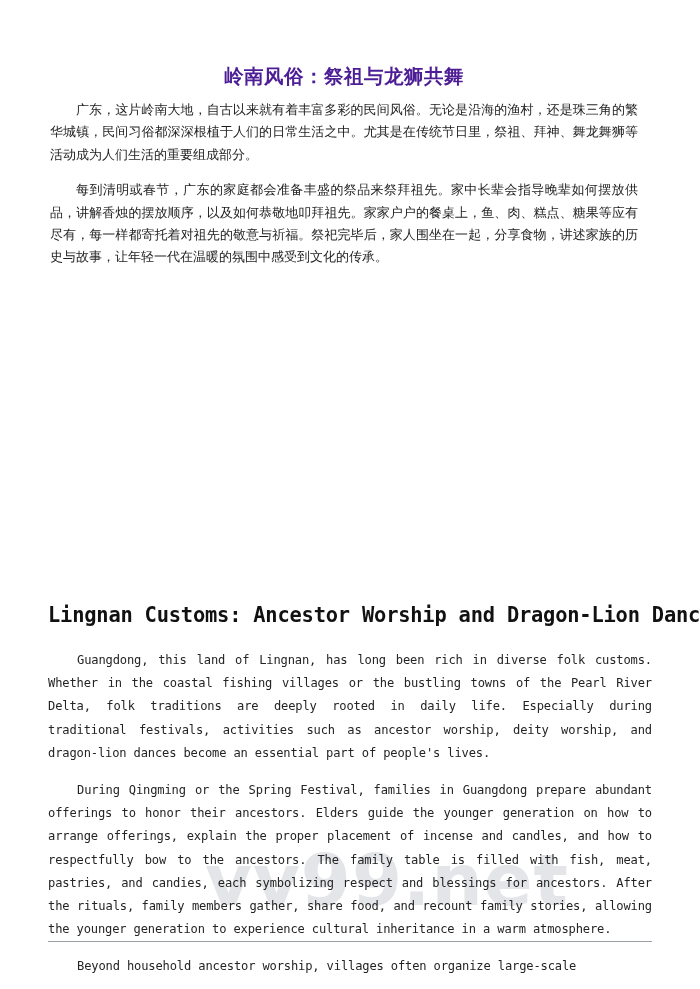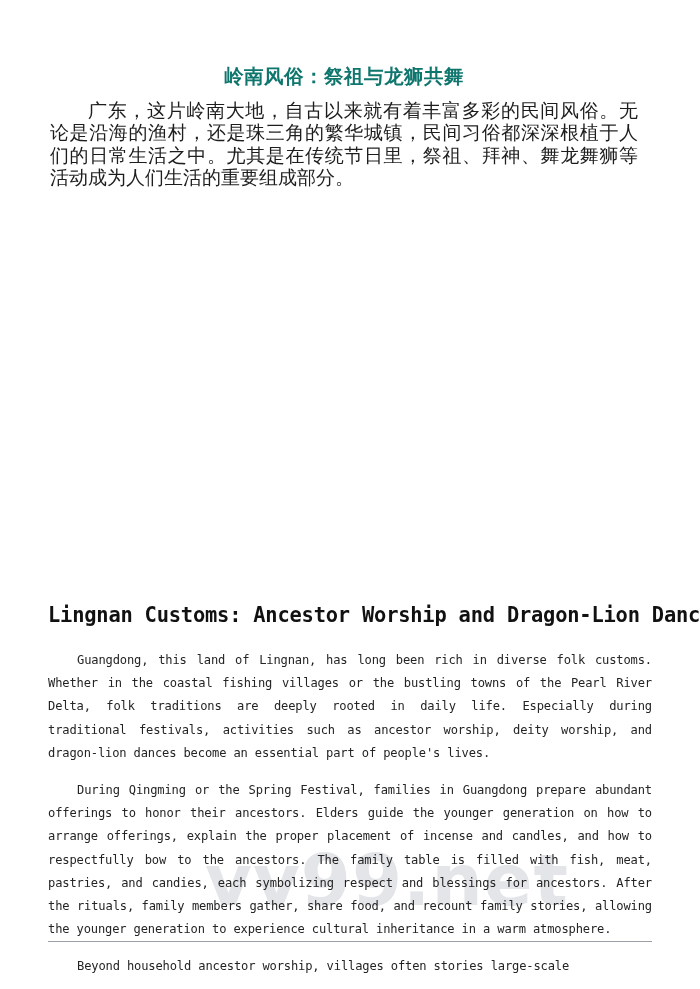--- a/index.html
+++ b/index.html
@@ -51,38 +51,38 @@
   .cn-title {
     position: absolute;
     left: 0;
     top: 51px;
     width: 688px;
     text-align: center;
     font-family: "DejaVu Sans", "Liberation Sans", sans-serif;
     font-weight: bold;
     font-size: 19.5px;
     line-height: 26px;
-    color: #0f766e;
+    color: #4c1d95;
     letter-spacing: 0.5px;
   }
 
   .cn-body {
     position: absolute;
     left: 50px;
     top: 99px;
     width: 600px;
   }
 
   .cn-p {
     margin: 0 12px 13px 0;
     text-indent: 2em;
     text-align: justify;
     text-justify: inter-ideograph;
     font-family: "DejaVu Serif", "Liberation Serif", serif;
-    font-size: 19px;
+    font-size: 13px;
     line-height: 22.4px;
     color: #1d1d1d;
   }
 
   
   .en-title {
     position: absolute;
     left: 48px;
     top: 584px;
     width: 608px;
@@ -142,27 +142,28 @@
 <div class="page">
 
   <div class="watermark">vv99.net</div>
 
   <div class="content">
 
     <h1 class="cn-title">岭南风俗：祭祖与龙狮共舞</h1>
 
     <div class="cn-body">
       <p class="cn-p">广东，这片岭南大地，自古以来就有着丰富多彩的民间风俗。无论是沿海的渔村，还是珠三角的繁华城镇，民间习俗都深深根植于人们的日常生活之中。尤其是在传统节日里，祭祖、拜神、舞龙舞狮等活动成为人们生活的重要组成部分。</p>
+      <p class="cn-p">每到清明或春节，广东的家庭都会准备丰盛的祭品来祭拜祖先。家中长辈会指导晚辈如何摆放供品，讲解香烛的摆放顺序，以及如何恭敬地叩拜祖先。家家户户的餐桌上，鱼、肉、糕点、糖果等应有尽有，每一样都寄托着对祖先的敬意与祈福。祭祀完毕后，家人围坐在一起，分享食物，讲述家族的历史与故事，让年轻一代在温暖的氛围中感受到文化的传承。</p>
     </div>
 
     <h2 class="en-title">Lingnan Customs: Ancestor Worship and Dragon-Lion Dances</h2>
 
     <div class="en-body">
       <p class="en-p">Guangdong, this land of Lingnan, has long been rich in diverse folk customs. Whether in the coastal fishing villages or the bustling towns of the Pearl River Delta, folk traditions are deeply rooted in daily life. Especially during traditional festivals, activities such as ancestor worship, deity worship, and dragon-lion dances become an essential part of people's lives.</p>
       <p class="en-p">During Qingming or the Spring Festival, families in Guangdong prepare abundant offerings to honor their ancestors. Elders guide the younger generation on how to arrange offerings, explain the proper placement of incense and candles, and how to respectfully bow to the ancestors. The family table is filled with fish, meat, pastries, and candies, each symbolizing respect and blessings for ancestors. After the rituals, family members gather, share food, and recount family stories, allowing the younger generation to experience cultural inheritance in a warm atmosphere.</p>
-      <p class="en-p">Beyond household ancestor worship, villages often stories large-scale</p>
+      <p class="en-p">Beyond household ancestor worship, villages often organize large-scale</p>
     </div>
 
     <div class="footer-rule"></div>
     <div class="footer-url">www. vv99. net</div>
 
   </div>
 </div>
 
 </body></html>

